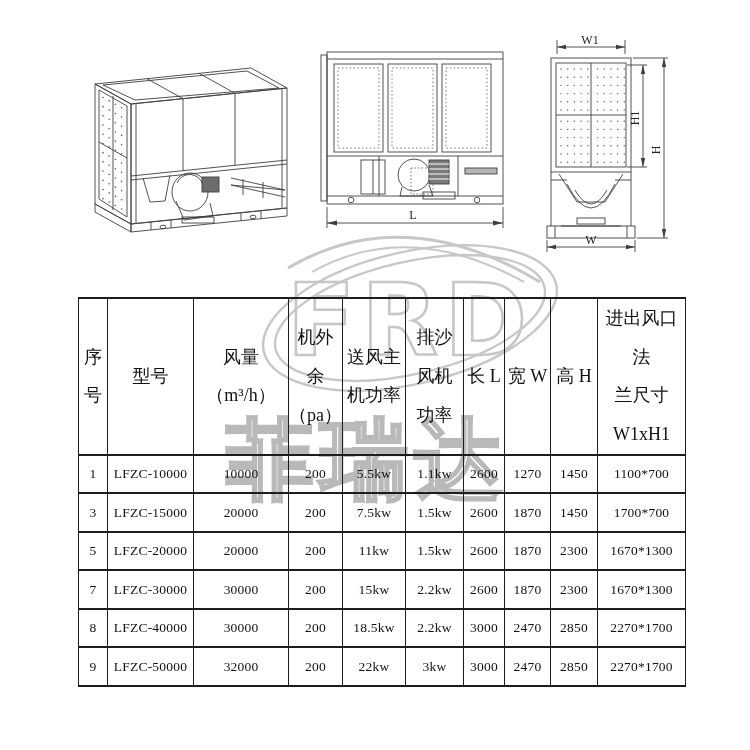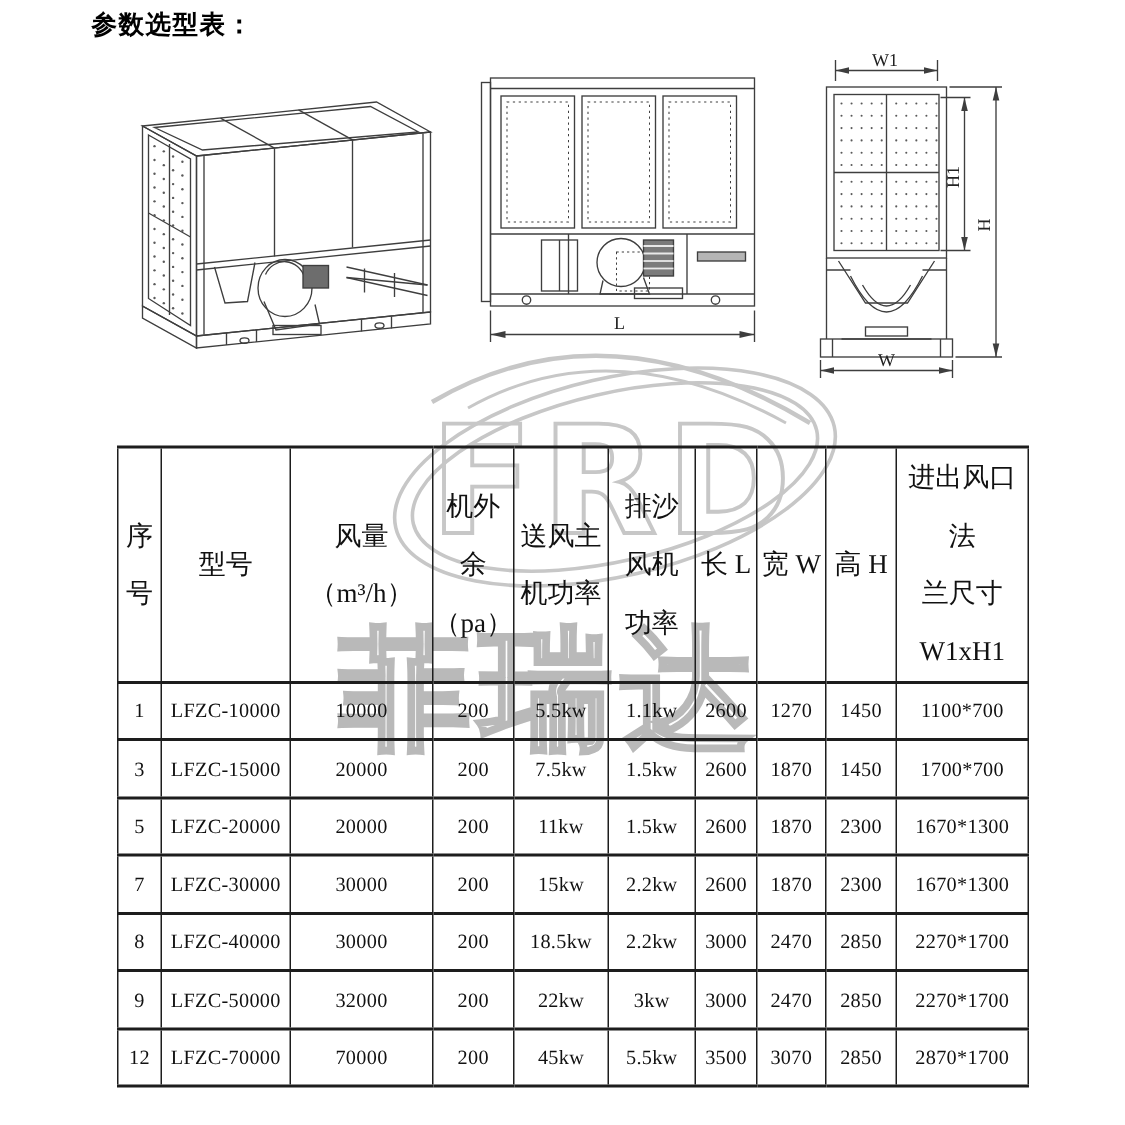--- a/index.html
+++ b/index.html
@@ -33,21 +33,20 @@
     height:96px; font-size:18px; line-height:2.15; white-space:pre-line;
   }
   table.spec td { height:36.5px; font-size:13.5px; letter-spacing:0.2px; }
   .dim-text { font-family:"Liberation Serif","DejaVu Serif",serif; font-size:12px; fill:#222; }
 </style>
 </head>
 <body>
 
 <div class="page">
 
-  <h1 class="title">参数选型表：</h1>
 
   <svg class="wm wm-logo" width="360" height="300" viewBox="0 0 360 300">
     <g stroke="#c7c7c7" fill="none" stroke-width="2.4">
       <ellipse cx="192" cy="96" rx="150" ry="66" transform="rotate(-13 192 96)"></ellipse>
       <ellipse cx="192" cy="96" rx="138" ry="56" transform="rotate(-13 192 96)"></ellipse>
       <path d="M70,46 Q186,-22 322,60" stroke-width="3"></path>
       <path d="M94,50 Q190,-4 306,60" stroke-width="2"></path>
     </g>
     <text x="192" y="133" text-anchor="middle" font-size="100" font-weight="bold" font-family="'DejaVu Sans',sans-serif" fill="none" stroke="#c7c7c7" stroke-width="2.6" letter-spacing="6">FRD</text>
   </svg>
@@ -469,28 +468,16 @@
           <td>LFZC-50000</td>
           <td>32000</td>
           <td>200</td>
           <td>22kw</td>
           <td>3kw</td>
           <td>3000</td>
           <td>2470</td>
           <td>2850</td>
           <td>2270*1700</td>
         </tr>
-        <tr>
-          <td>12</td>
-          <td>LFZC-70000</td>
-          <td>70000</td>
-          <td>200</td>
-          <td>45kw</td>
-          <td>5.5kw</td>
-          <td>3500</td>
-          <td>3070</td>
-          <td>2850</td>
-          <td>2870*1700</td>
-        </tr>
       </tbody>
     </table>
 
 </div>
 
 </body></html>

